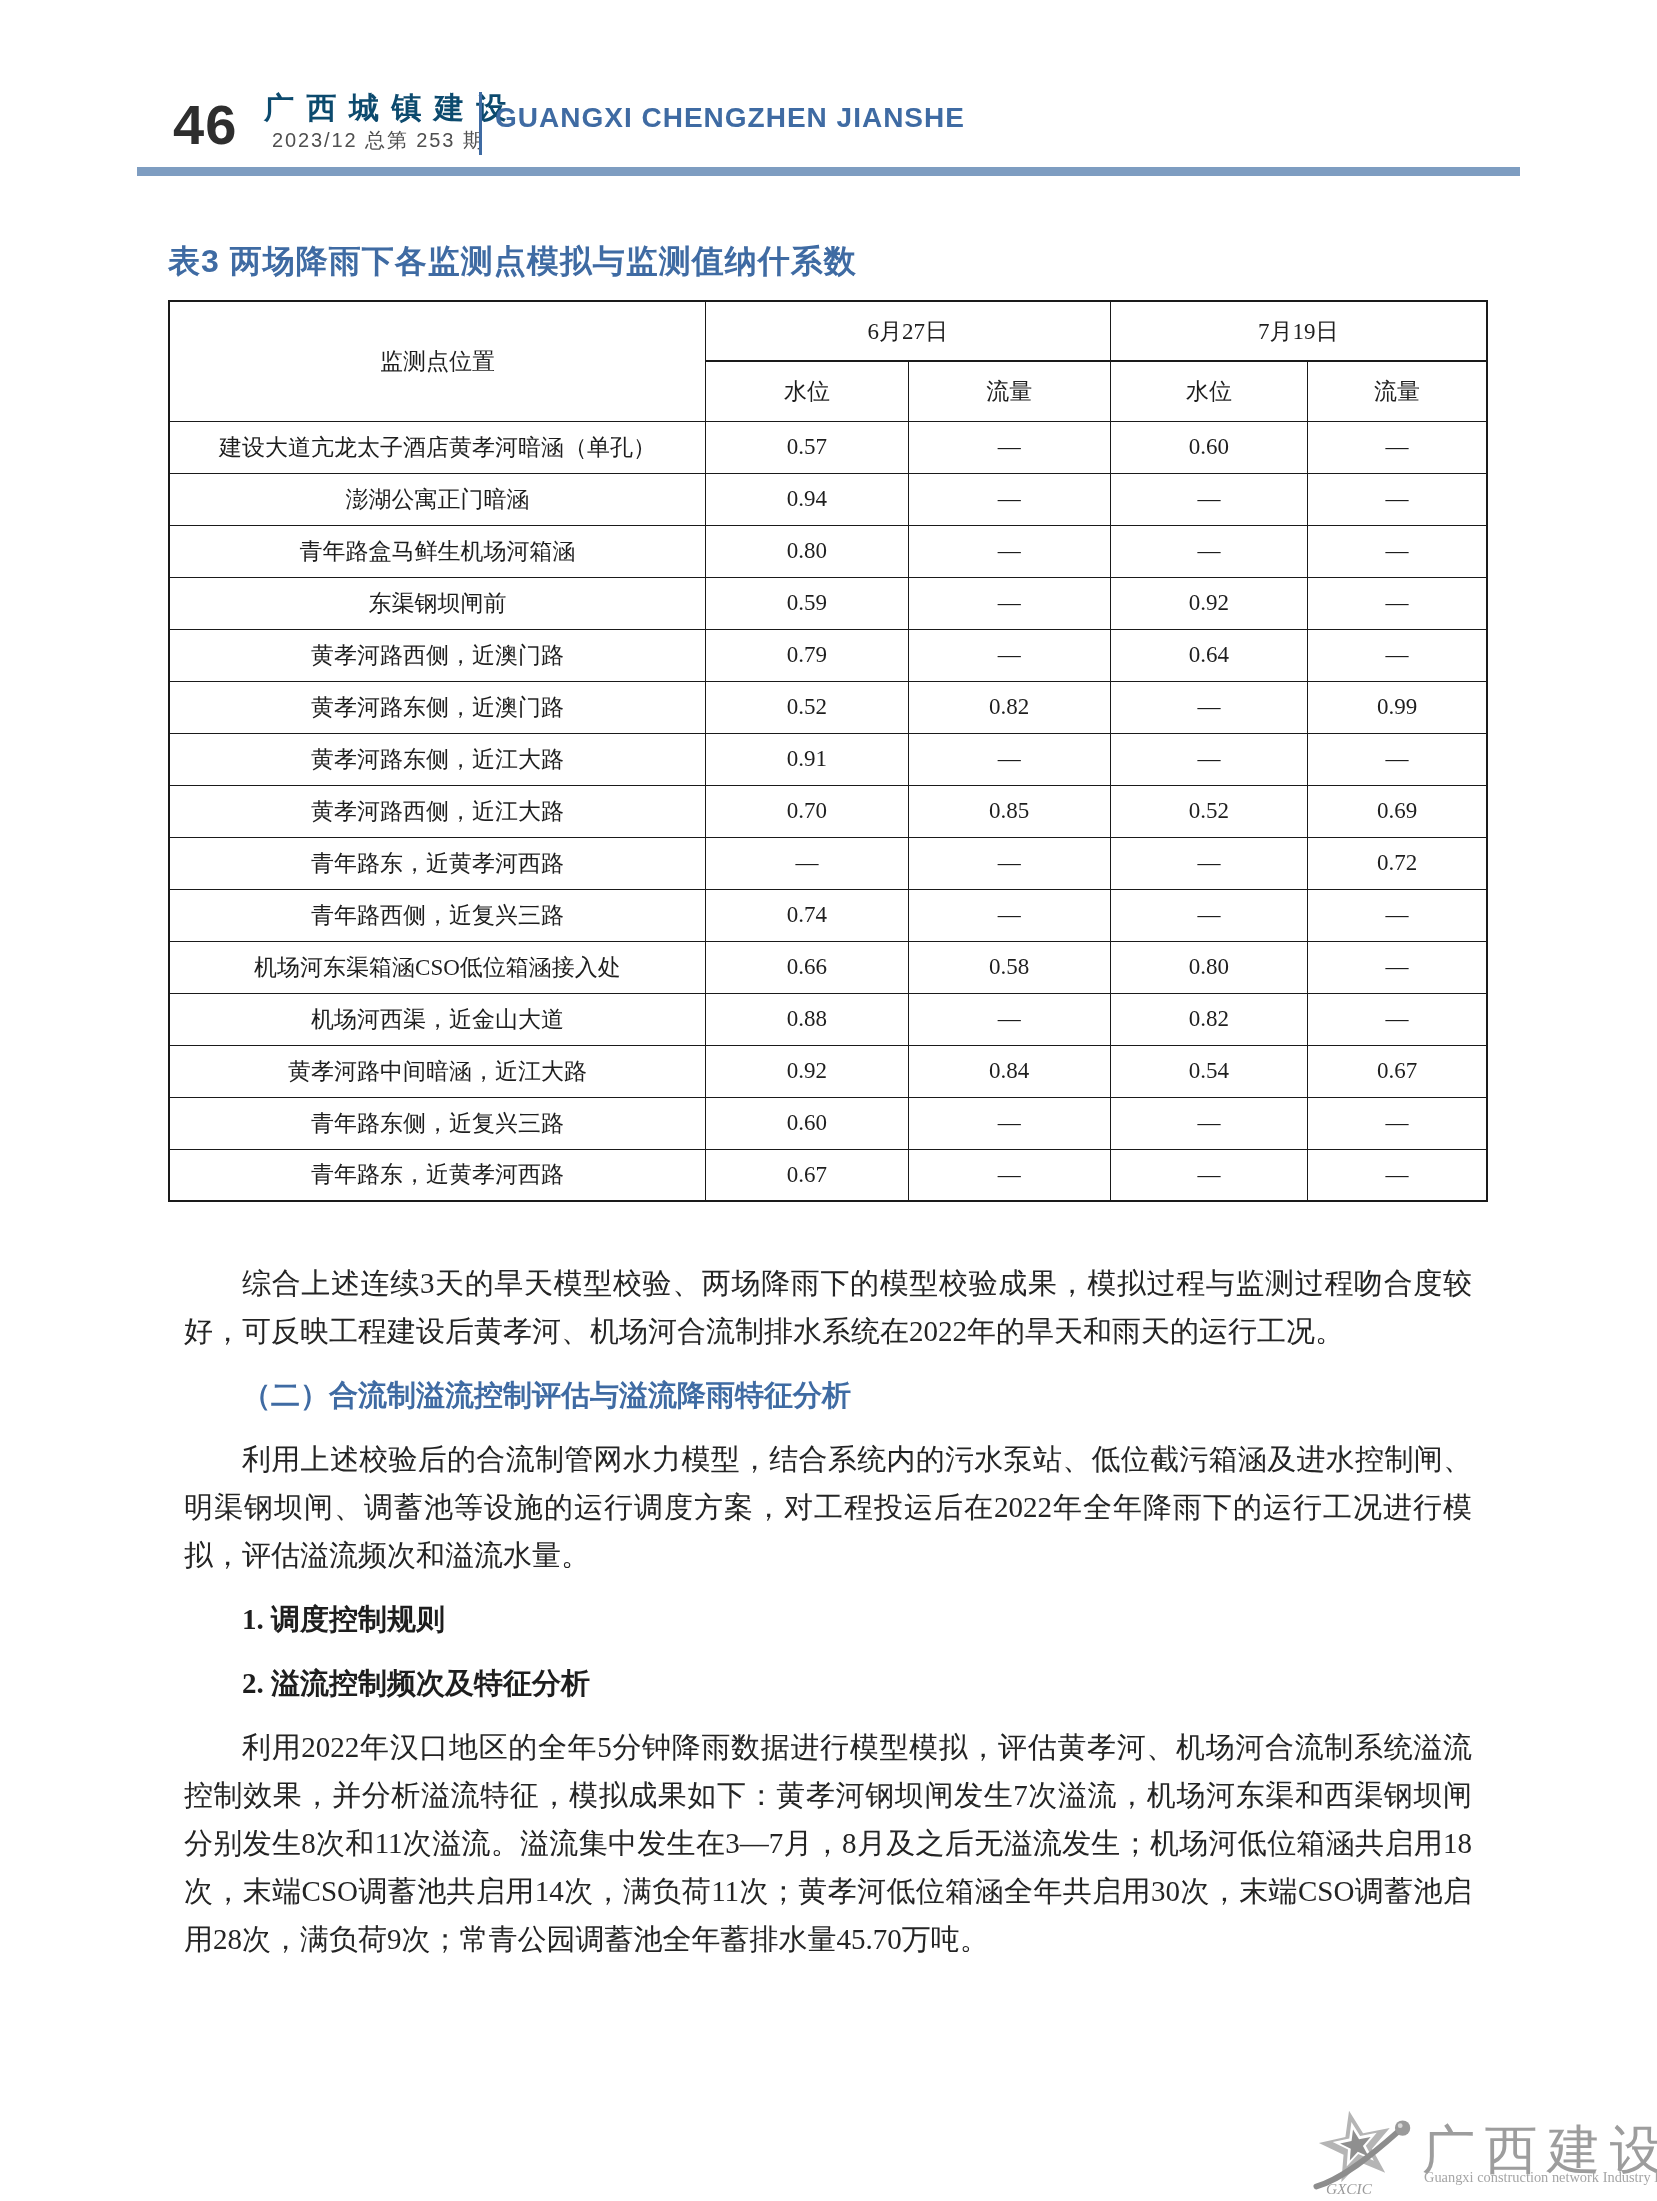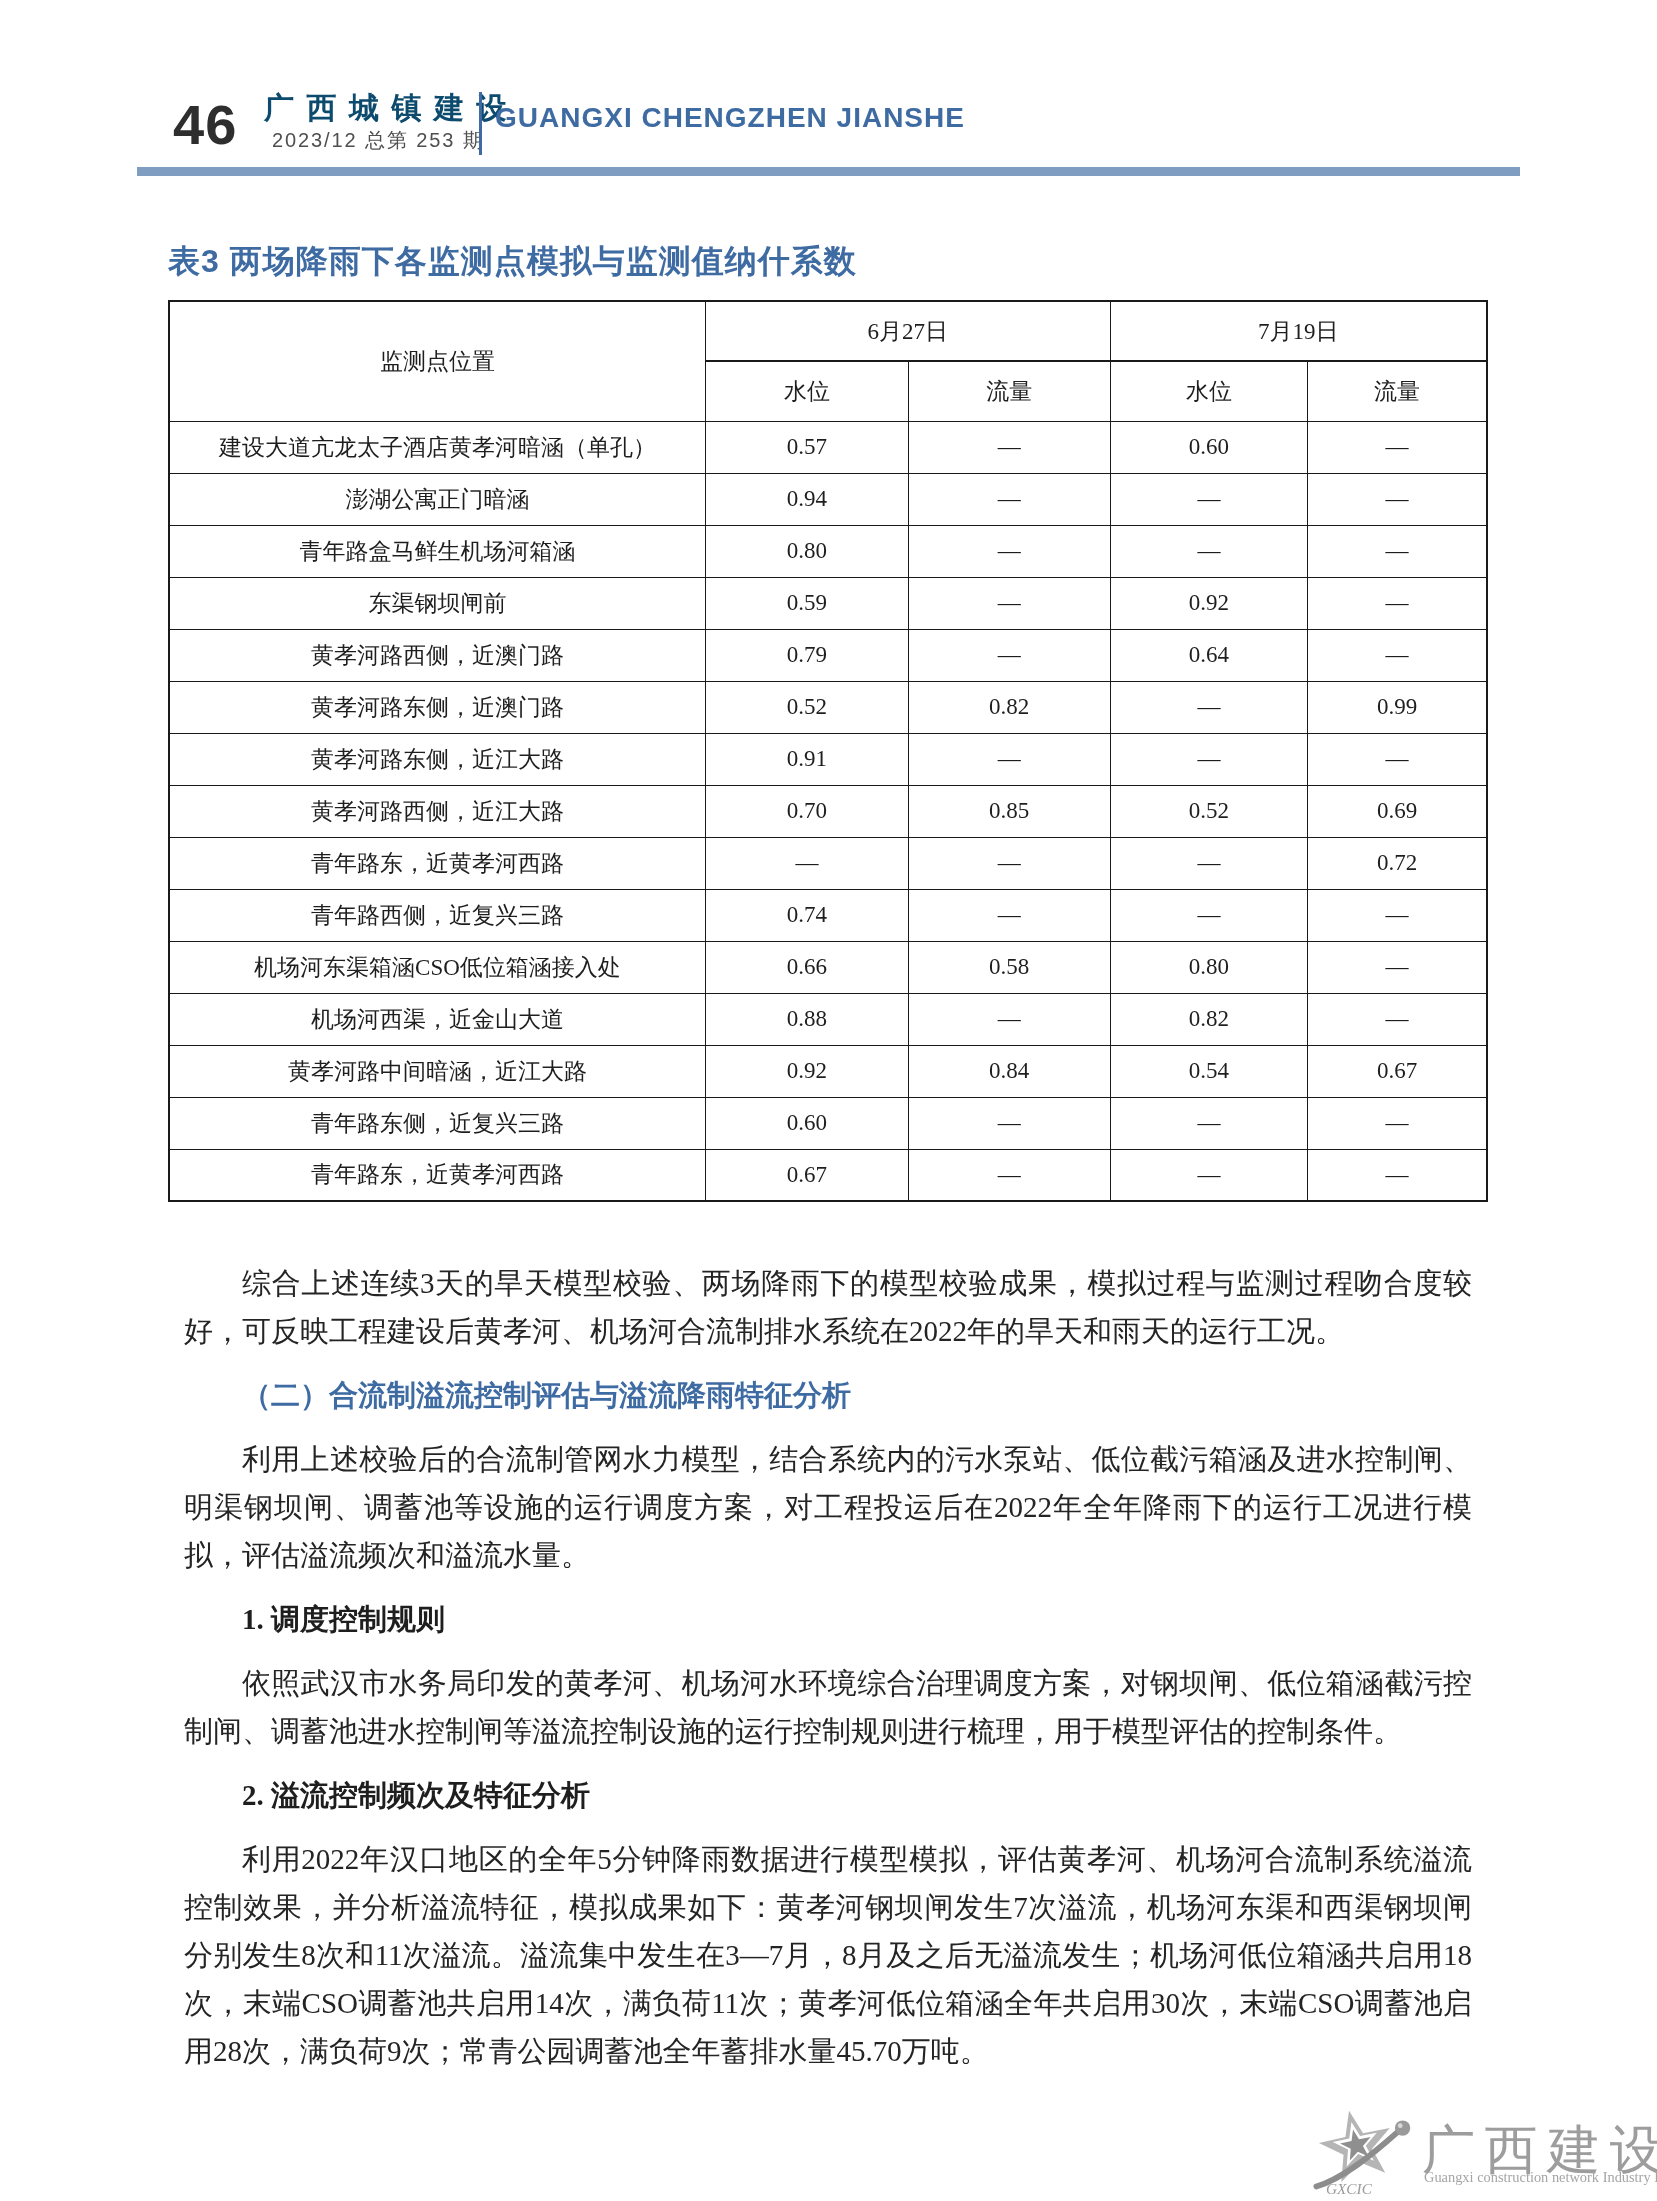--- a/index.html
+++ b/index.html
@@ -240,21 +240,20 @@
           <td>—</td>
         </tr>
       </tbody>
   </table>
 
   <div class="body-text">
     <p>综合上述连续3天的旱天模型校验、两场降雨下的模型校验成果，模拟过程与监测过程吻合度较好，可反映工程建设后黄孝河、机场河合流制排水系统在2022年的旱天和雨天的运行工况。</p>
     <p class="section-heading">（二）合流制溢流控制评估与溢流降雨特征分析</p>
     <p>利用上述校验后的合流制管网水力模型，结合系统内的污水泵站、低位截污箱涵及进水控制闸、明渠钢坝闸、调蓄池等设施的运行调度方案，对工程投运后在2022年全年降雨下的运行工况进行模拟，评估溢流频次和溢流水量。</p>
     <p class="sub-heading">1. 调度控制规则</p>
-    <p>依照武汉市水务局印发的黄孝河、机场河水环境综合治理调度方案，对钢坝闸、低位箱涵截污控制闸、调蓄池进水控制闸等溢流控制设施的运行控制规则进行梳理，用于模型评估的控制条件。</p>
     <p class="sub-heading">2. 溢流控制频次及特征分析</p>
     <p>利用2022年汉口地区的全年5分钟降雨数据进行模型模拟，评估黄孝河、机场河合流制系统溢流控制效果，并分析溢流特征，模拟成果如下：黄孝河钢坝闸发生7次溢流，机场河东渠和西渠钢坝闸分别发生8次和11次溢流。溢流集中发生在3—7月，8月及之后无溢流发生；机场河低位箱涵共启用18次，末端CSO调蓄池共启用14次，满负荷11次；黄孝河低位箱涵全年共启用30次，末端CSO调蓄池启用28次，满负荷9次；常青公园调蓄池全年蓄排水量45.70万吨。</p>
   </div>
 
   <div class="footer-logo">
     <svg class="logo-star" width="120" height="92" viewBox="0 0 125 96">
       <g transform="rotate(-12 60 42)">
         <polygon fill="#b5b5b5" points="60,4 69.4,30.1 97.8,30.6 75.2,47.9 83.4,75.3 60,59 36.6,75.3 44.8,47.9 22.2,30.6 50.6,30.1"></polygon>
         <polygon fill="#ffffff" points="60,16 65.8,32.4 83.5,32.6 69.5,43.5 74.5,60.5 60,50.4 45.5,60.5 50.5,43.5 36.5,32.6 54.2,32.4"></polygon>
         <polygon fill="#8f8f8f" points="60,24 64,35.5 76.3,35.7 66.5,43.2 70,55 60,48 50,55 53.5,43.2 43.7,35.7 56,35.5"></polygon>

